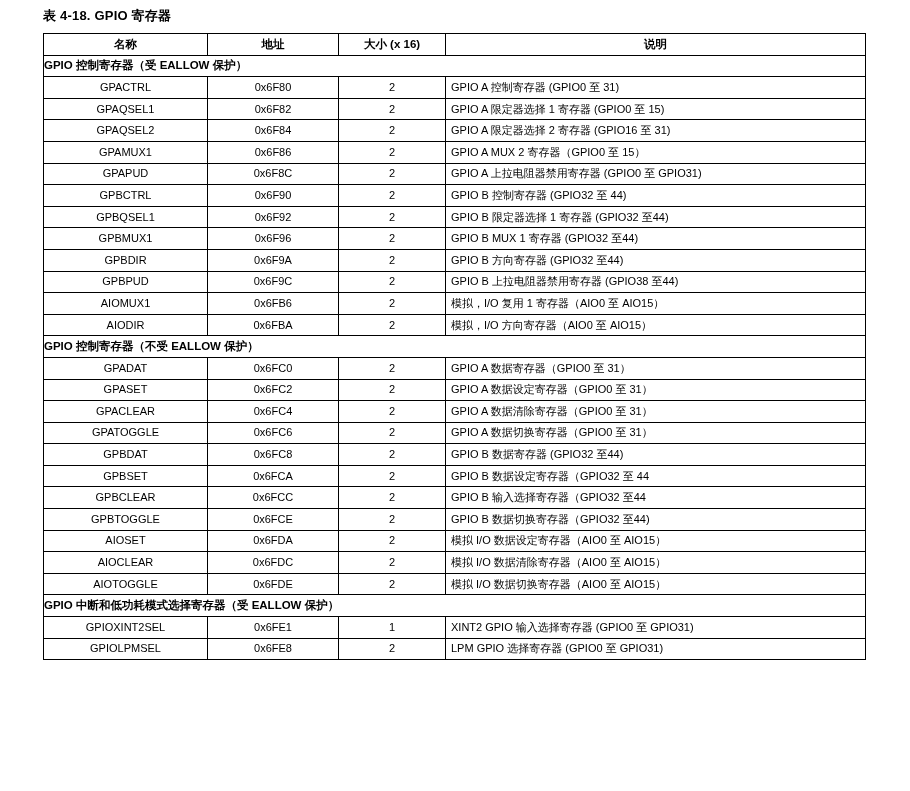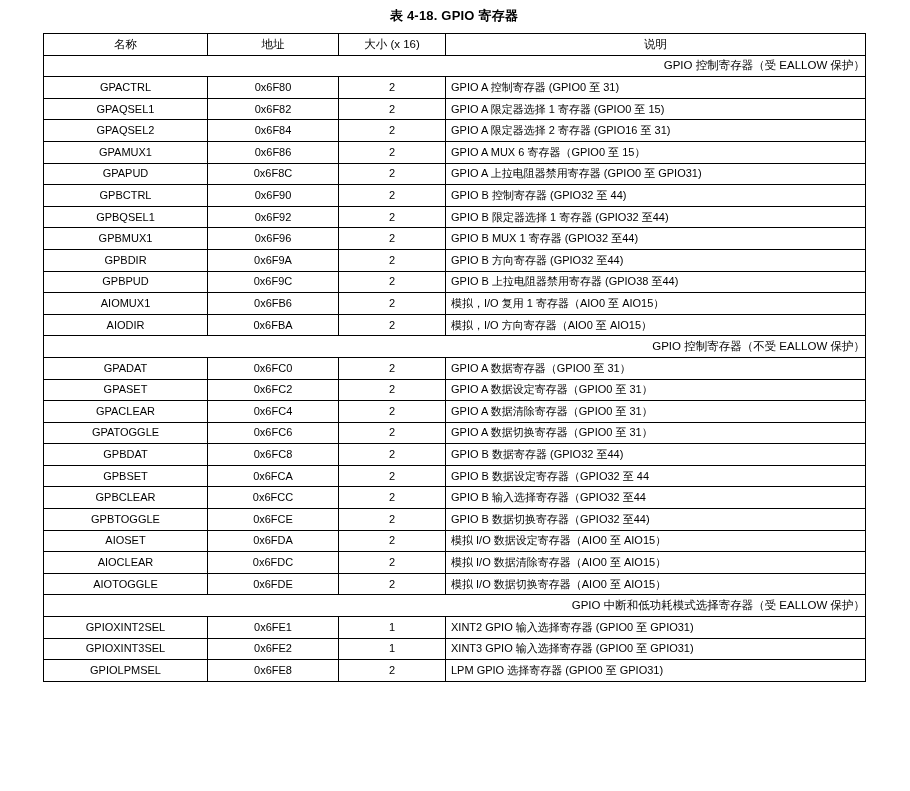--- a/index.html
+++ b/index.html
@@ -10,21 +10,21 @@
     height: 791px;
     font-family: "Liberation Sans", sans-serif;
     color: #000000;
     position: relative;
   }
   .doc-title {
     position: absolute;
     top: 7px;
     left: 43px;
     width: 822px;
-    text-align: center;
+    text-align: left;
     font-weight: bold;
     font-size: 13px;
     letter-spacing: 0.2px;
   }
   table.reg-table {
     position: absolute;
     top: 33px;
     left: 43px;
     width: 822px;
     border-collapse: collapse;
@@ -38,29 +38,29 @@
     border: 1px solid #000000;
     height: 20.6px;
     padding: 0;
     font-size: 11px;
     line-height: 1;
     overflow: hidden;
     white-space: nowrap;
     vertical-align: middle;
   }
   .reg-table th {
-    font-weight: normal;
+    font-weight: bold;
     text-align: center;
     font-size: 11.5px;
   }
   td.cell-center { text-align: center; }
   td.cell-desc  { text-align: left; padding-left: 5px; }
   td.section-header {
-    font-weight: normal;
-    text-align: right;
+    font-weight: bold;
+    text-align: left;
     font-size: 11.5px;
   }
 </style>
 </head>
 <body>
 
 <div class="doc-title">表 4-18. GPIO 寄存器</div>
 
 <table class="reg-table">
   <colgroup>
@@ -96,21 +96,21 @@
       <tr>
         <td class="cell-center">GPAQSEL2</td>
         <td class="cell-center">0x6F84</td>
         <td class="cell-center">2</td>
         <td class="cell-desc">GPIO A 限定器选择 2 寄存器 (GPIO16 至 31)</td>
       </tr>
       <tr>
         <td class="cell-center">GPAMUX1</td>
         <td class="cell-center">0x6F86</td>
         <td class="cell-center">2</td>
-        <td class="cell-desc">GPIO A MUX 6 寄存器（GPIO0 至 15）</td>
+        <td class="cell-desc">GPIO A MUX 2 寄存器（GPIO0 至 15）</td>
       </tr>
       <tr>
         <td class="cell-center">GPAPUD</td>
         <td class="cell-center">0x6F8C</td>
         <td class="cell-center">2</td>
         <td class="cell-desc">GPIO A 上拉电阻器禁用寄存器 (GPIO0 至 GPIO31)</td>
       </tr>
       <tr>
         <td class="cell-center">GPBCTRL</td>
         <td class="cell-center">0x6F90</td>
@@ -225,25 +225,19 @@
       <tr>
         <td colspan="4" class="section-header">GPIO 中断和低功耗模式选择寄存器（受 EALLOW 保护）</td>
       </tr>
       <tr>
         <td class="cell-center">GPIOXINT2SEL</td>
         <td class="cell-center">0x6FE1</td>
         <td class="cell-center">1</td>
         <td class="cell-desc">XINT2 GPIO 输入选择寄存器 (GPIO0 至 GPIO31)</td>
       </tr>
       <tr>
-        <td class="cell-center">GPIOXINT3SEL</td>
-        <td class="cell-center">0x6FE2</td>
-        <td class="cell-center">1</td>
-        <td class="cell-desc">XINT3 GPIO 输入选择寄存器 (GPIO0 至 GPIO31)</td>
-      </tr>
-      <tr>
         <td class="cell-center">GPIOLPMSEL</td>
         <td class="cell-center">0x6FE8</td>
         <td class="cell-center">2</td>
         <td class="cell-desc">LPM GPIO 选择寄存器 (GPIO0 至 GPIO31)</td>
       </tr>
     </tbody>
 </table>
 
 </body></html>

